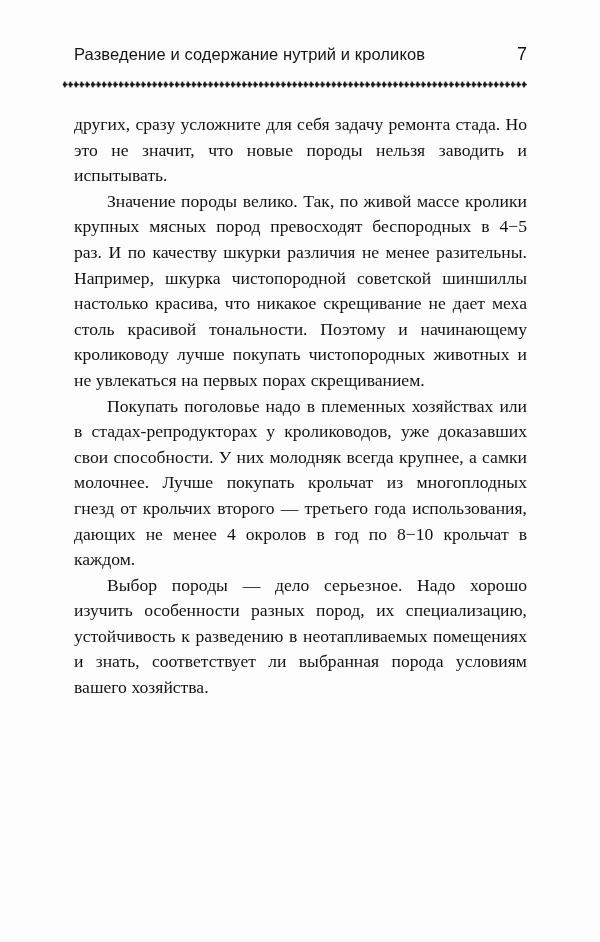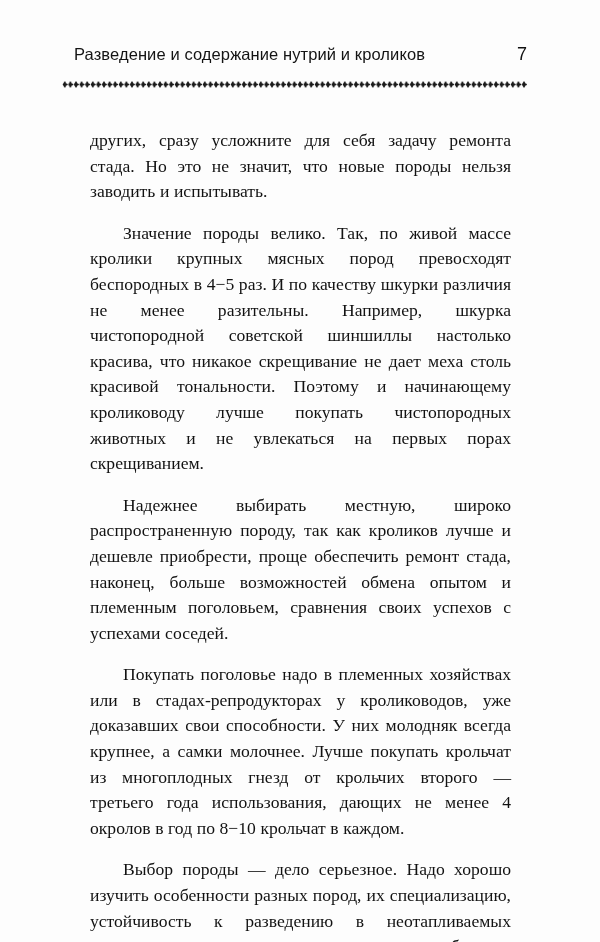--- a/index.html
+++ b/index.html
@@ -74,21 +74,21 @@
 
   
   .body-text {
     position: absolute;
     left: 74px;
     top: 112px;
     width: 453px;
   }
 
   .para {
-    margin: 16px;
+    margin: 0;
     font-size: 17.6px;
     line-height: 25.6px;
     color: #121212;
     text-align: justify;
     text-indent: 33px;
     -webkit-hyphens: none;
     hyphens: none;
     word-spacing: 0.2px;
   }
 
@@ -117,19 +117,18 @@
           <path d="M5.35 3.6 L6.3 4.5 L5.35 5.4 L4.4 4.5 Z" fill="#1a1a1a"></path>
         </pattern>
       </defs>
       <rect x="0" y="0" width="465" height="9" fill="url(#dia)"></rect>
     </svg>
   </div>
 
   <div class="body-text">
     <p class="para cont">других, сразу усложните для себя задачу ремонта стада. Но это не значит, что новые породы нельзя заводить и испытывать.</p>
     <p class="para">Значение породы велико. Так, по живой массе кролики крупных мясных пород превосходят беспородных в 4−5 раз. И по качеству шкурки различия не менее разительны. Например, шкурка чистопородной советской шиншиллы настолько красива, что никакое скрещивание не дает меха столь красивой тональности. Поэтому и начинающему кролиководу лучше покупать чистопородных животных и не увлекаться на первых порах скрещиванием.</p>
-    <p class="para">Надежнее выбирать местную, широко распространенную породу, так как кроликов лучше и дешевле приобрести, проще обеспечить ремонт стада, наконец, больше возможностей обмена опытом и племенным поголовьем, сравнения своих успехов с успехами соседей.</p>
     <p class="para">Покупать поголовье надо в племенных хозяйствах или в стадах-репродукторах у кролиководов, уже доказавших свои способности. У них молодняк всегда крупнее, а самки молочнее. Лучше покупать крольчат из многоплодных гнезд от крольчих второго — третьего года использования, дающих не менее 4 окролов в год по 8−10 крольчат в каждом.</p>
     <p class="para">Выбор породы — дело серьезное. Надо хорошо изучить особенности разных пород, их специализацию, устойчивость к разведению в неотапливаемых помещениях и знать, соответствует ли выбранная порода условиям вашего хозяйства.</p>
 
   </div>
 
 </div>
 
 </body></html>

